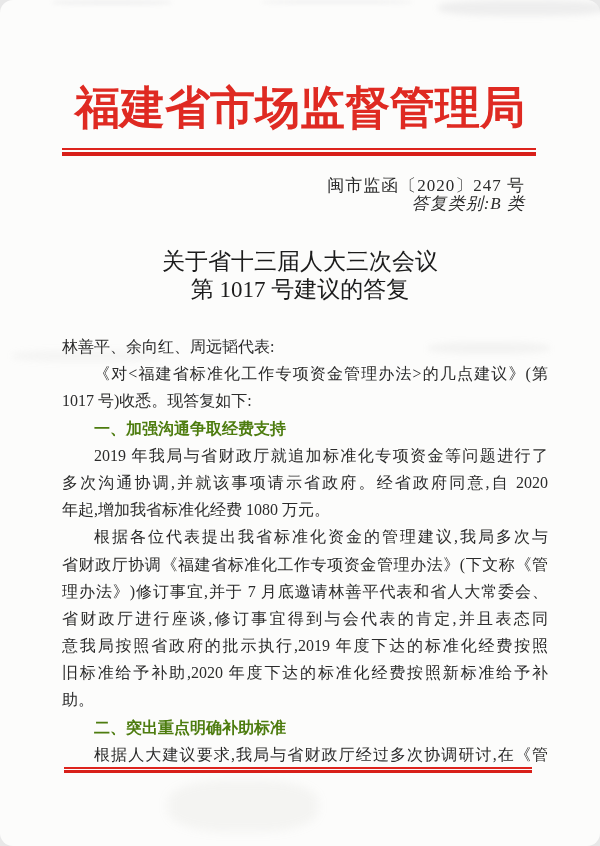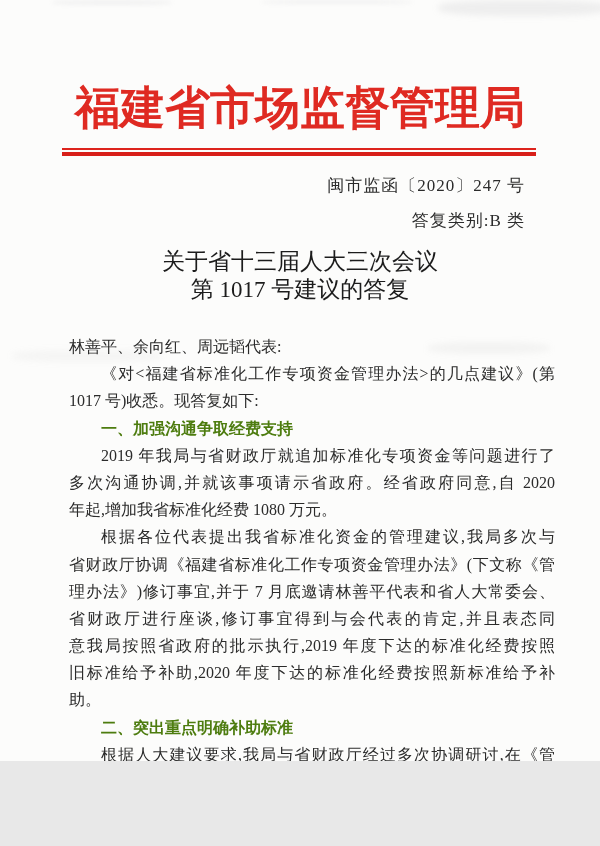--- a/index.html
+++ b/index.html
@@ -1,24 +1,25 @@
 <!DOCTYPE html>
 <html><head>
 <meta charset="utf-8">
 <style>
   html, body { margin: 0; padding: 0; background: #e8e8e8; }
   .page {
     position: relative;
     width: 600px;
-    height: 761px;
+    height: 846px;
     margin: 0 auto;
     background: #fcfcfb;
     overflow: hidden;
     font-family: "Liberation Serif", "DejaVu Serif", serif;
     color: #262626;
+    border-radius: 13px;
   }
   
   .artifact { position: absolute; pointer-events: none; border-radius: 40%; }
   .a1 { top: 0; left: 52px;  width: 120px; height: 5px;  background: rgba(150,150,158,.10); filter: blur(2px); }
   .a2 { top: 0; left: 262px; width: 150px; height: 4px;  background: rgba(150,150,158,.10); filter: blur(2px); }
   .a3 { top: 0; right: -8px; width: 170px; height: 16px; background: rgba(148,148,156,.13); filter: blur(3px); }
   .a4 { top: 350px; left: 12px;  width: 150px; height: 12px; background: rgba(160,160,160,.08); filter: blur(3px); }
   .a5 { top: 342px; left: 428px; width: 122px; height: 12px; background: rgba(160,160,160,.09); filter: blur(3px); }
   .a6 { top: 780px; left: 168px; width: 150px; height: 52px; background: rgba(165,165,158,.09); filter: blur(5px); }
 
@@ -44,35 +45,35 @@
 
   .docnum, .category {
     position: absolute;
     right: 75px;
     font-size: 17px;
     color: #2b2b2b;
     letter-spacing: 1px;
     white-space: nowrap;
   }
   .docnum { top: 174px; text-align: right; }
-  .category { top: 209px; }
+  .category { top: 192px; font-style: italic; }
 
   .doc-title {
     position: absolute;
     top: 248px; left: 0; width: 600px;
     text-align: center;
     font-size: 23px;
     font-weight: 400;
     line-height: 28px;
     color: #1c1c1c;
   }
 
   .doc-body {
     position: absolute;
-    top: 333px; left: 69px; width: 486px;
+    top: 333px; left: 62px; width: 486px;
     font-size: 16px;
     color: #2b2b2b;
   }
   .line {
     height: 27.2px;
     line-height: 27.2px;
     white-space: normal;
     overflow: hidden;
   }
   .indent { padding-left: 32px; }

